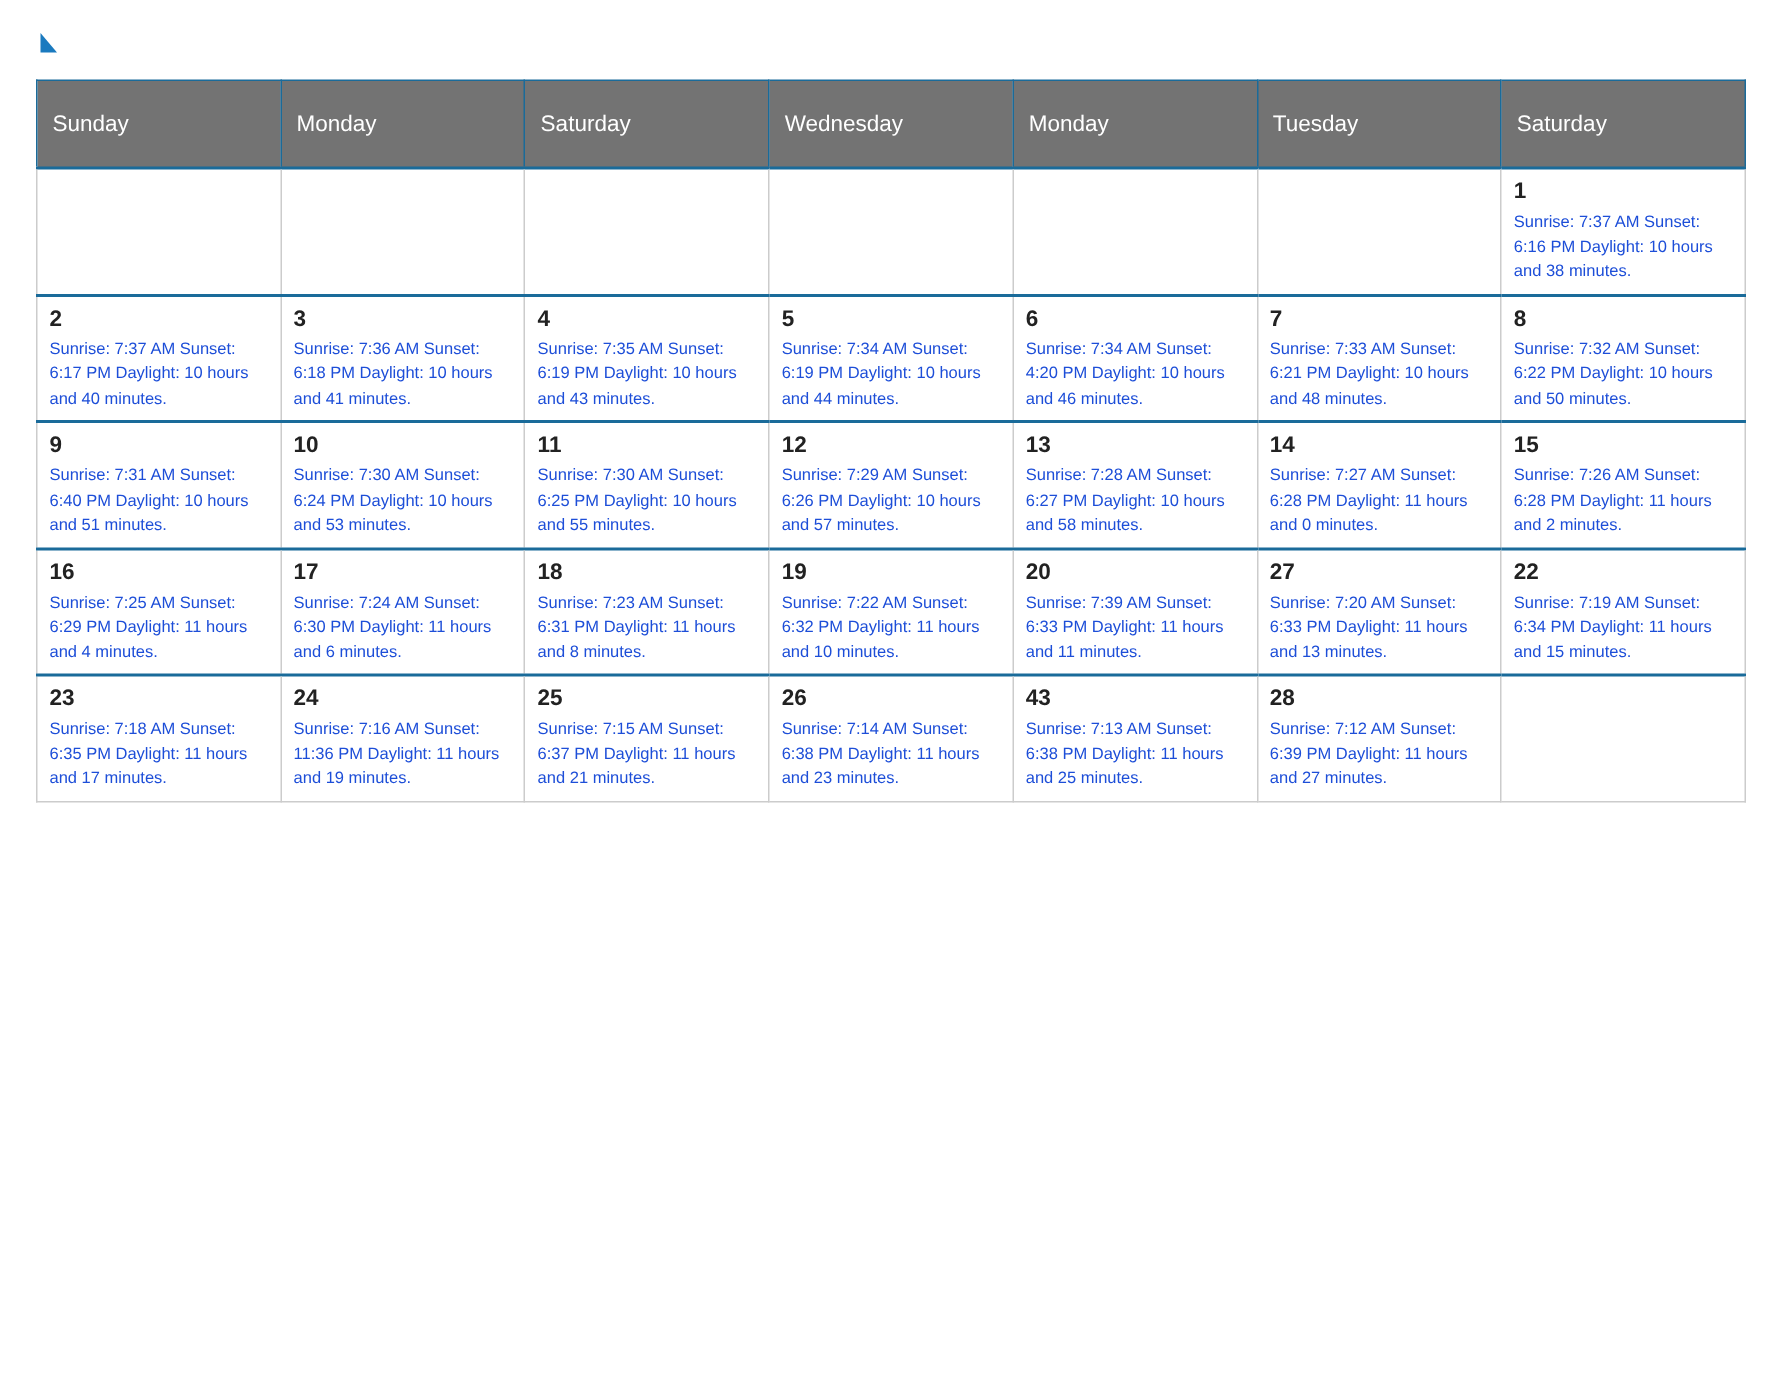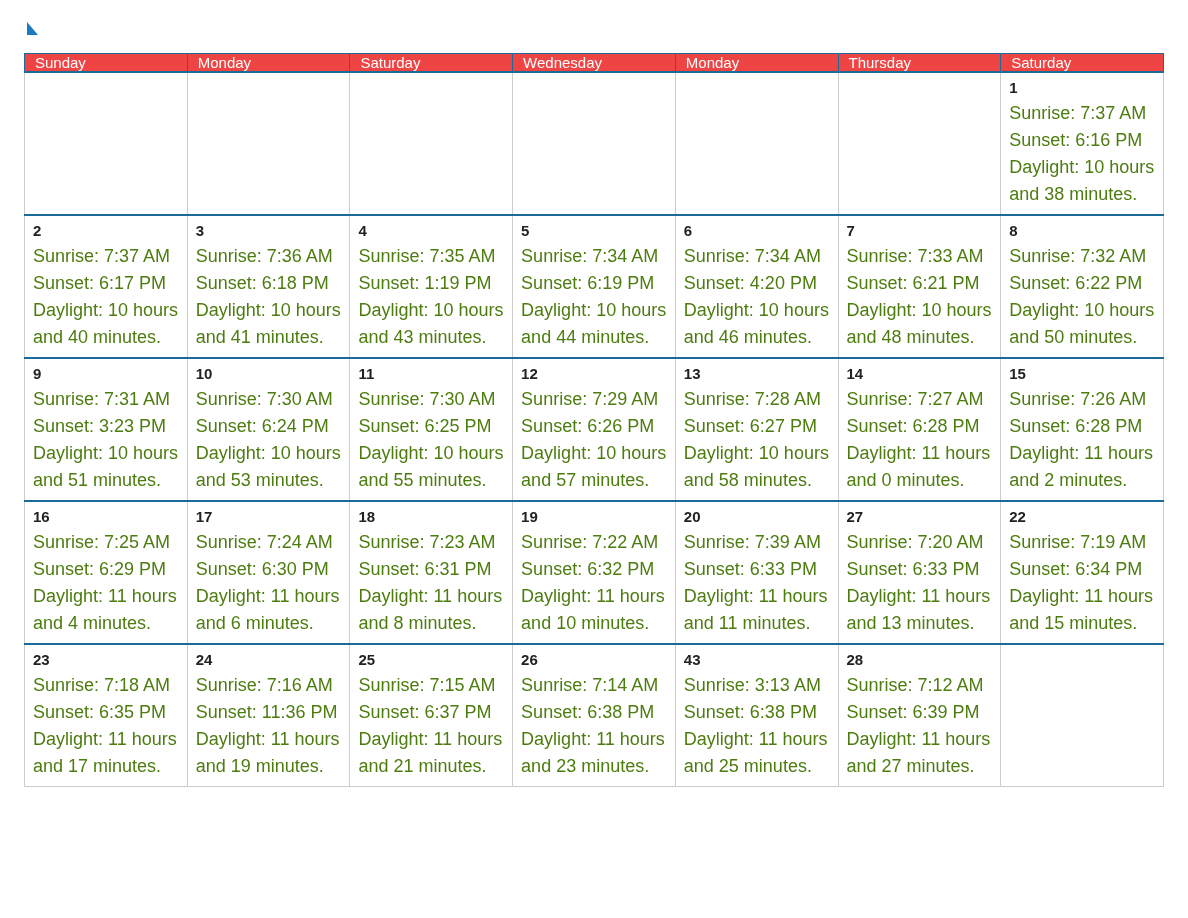--- a/index.html
+++ b/index.html
@@ -45,25 +45,25 @@
     .location {
       font-size: 18px;
       color: #444;
       margin-top: 4px;
     }
     .calendar {
       width: 100%;
       border-collapse: collapse;
     }
     .calendar th {
-      background-color: #ef4444;
+      background-color: #737373;
       color: #fff;
       font-size: 15px;
       font-weight: normal;
-      padding: 0 10px;
+      padding: 20px 10px;
       text-align: left;
       border: 1px solid #1a6b9a;
     }
     .calendar td {
       border: 1px solid #ccc;
       vertical-align: top;
       padding: 6px 8px;
       width: 14.28%;
       min-height: 100px;
       background: #fff;
@@ -75,22 +75,22 @@
       border-top: 2px solid #1a6b9a;
     }
     .day-number {
       font-size: 15px;
       font-weight: bold;
       color: #222;
       display: block;
       margin-bottom: 4px;
     }
     .day-info {
-      font-size: 18px;
-      color: #4d7c0f;
+      font-size: 11px;
+      color: #1d4ed8;
       line-height: 1.5;
     }
     .empty-cell {
       background: #f9f9f9;
     }
     .logo-line1 {
       display: flex;
       align-items: center;
     }
   </style>
@@ -112,21 +112,21 @@
 </div>
 
 <table class="calendar">
   <thead>
     <tr>
     <th>Sunday</th>
         <th>Monday</th>
         <th>Saturday</th>
         <th>Wednesday</th>
         <th>Monday</th>
-        <th>Thursday</th>
+        <th>Tuesday</th>
         <th>Saturday</th>
       </tr>
   </thead>
   <tbody id="calendar-body">
   <tr>
         <td class="empty-cell"></td>
         <td class="empty-cell"></td>
         <td class="empty-cell"></td>
         <td class="empty-cell"></td>
         <td class="empty-cell"></td>
@@ -150,21 +150,21 @@
         <td>
           <span class="day-number">3</span>
           <div class="day-info">Sunrise: 7:36 AM
 Sunset: 6:18 PM
 Daylight: 10 hours
 and 41 minutes.</div>
         </td>
         <td>
           <span class="day-number">4</span>
           <div class="day-info">Sunrise: 7:35 AM
-Sunset: 1:19 PM
+Sunset: 6:19 PM
 Daylight: 10 hours
 and 43 minutes.</div>
         </td>
         <td>
           <span class="day-number">5</span>
           <div class="day-info">Sunrise: 7:34 AM
 Sunset: 6:19 PM
 Daylight: 10 hours
 and 44 minutes.</div>
         </td>
@@ -187,21 +187,21 @@
           <div class="day-info">Sunrise: 7:32 AM
 Sunset: 6:22 PM
 Daylight: 10 hours
 and 50 minutes.</div>
         </td>
       </tr>
       <tr>
         <td>
           <span class="day-number">9</span>
           <div class="day-info">Sunrise: 7:31 AM
-Sunset: 3:23 PM
+Sunset: 6:40 PM
 Daylight: 10 hours
 and 51 minutes.</div>
         </td>
         <td>
           <span class="day-number">10</span>
           <div class="day-info">Sunrise: 7:30 AM
 Sunset: 6:24 PM
 Daylight: 10 hours
 and 53 minutes.</div>
         </td>
@@ -316,21 +316,21 @@
         </td>
         <td>
           <span class="day-number">26</span>
           <div class="day-info">Sunrise: 7:14 AM
 Sunset: 6:38 PM
 Daylight: 11 hours
 and 23 minutes.</div>
         </td>
         <td>
           <span class="day-number">43</span>
-          <div class="day-info">Sunrise: 3:13 AM
+          <div class="day-info">Sunrise: 7:13 AM
 Sunset: 6:38 PM
 Daylight: 11 hours
 and 25 minutes.</div>
         </td>
         <td>
           <span class="day-number">28</span>
           <div class="day-info">Sunrise: 7:12 AM
 Sunset: 6:39 PM
 Daylight: 11 hours
 and 27 minutes.</div>

